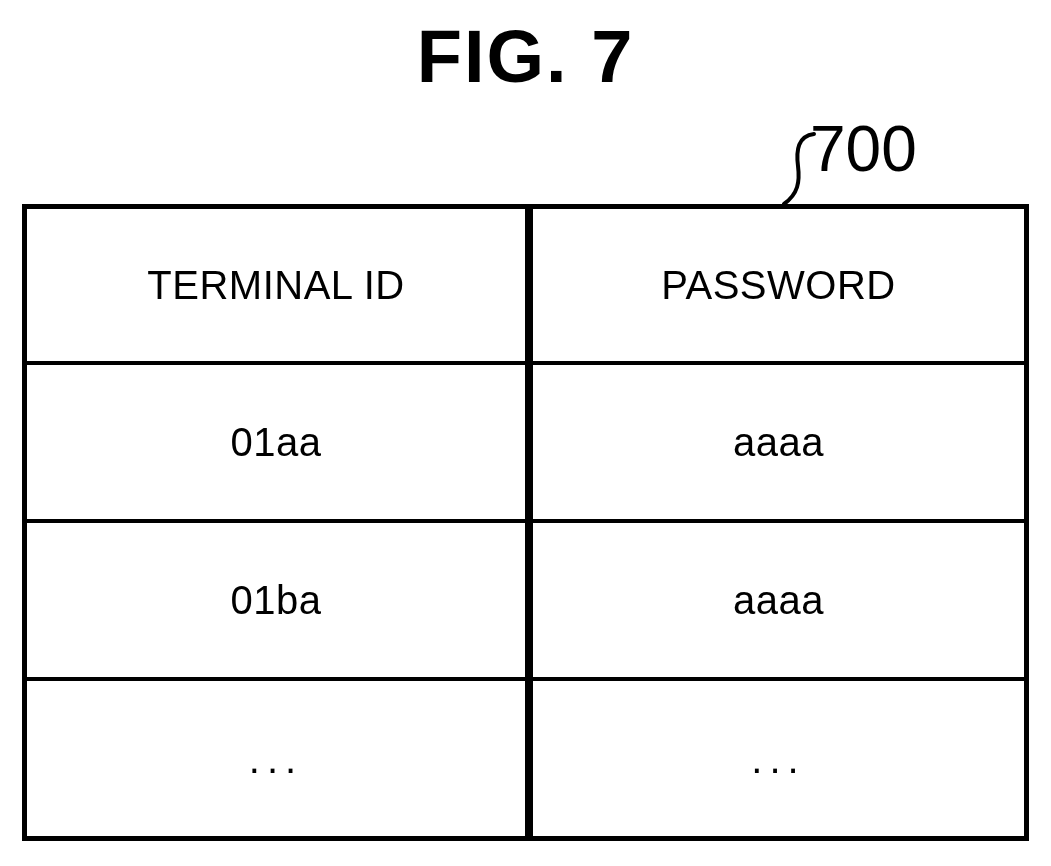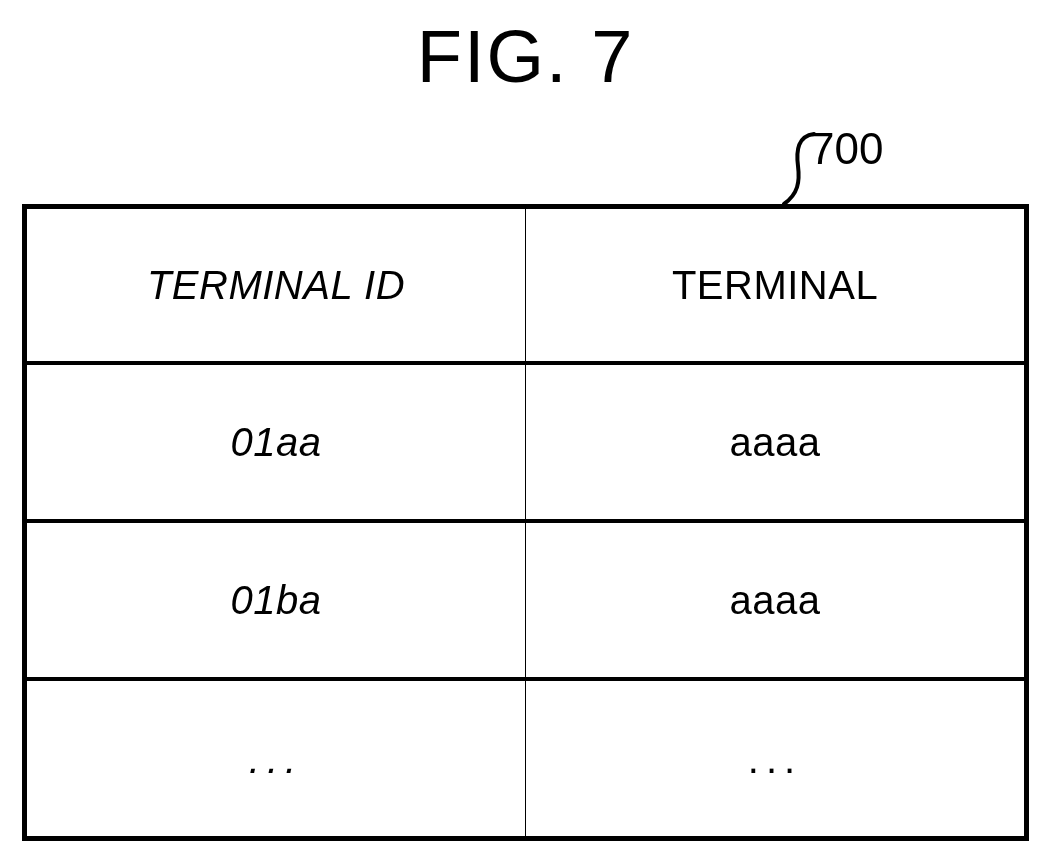--- a/index.html
+++ b/index.html
@@ -20,31 +20,31 @@
   #figure-title {
     position: absolute;
     left: 0;
     top: 14px;
     width: 1051px;
     text-align: center;
     font-family: "Liberation Sans", sans-serif;
     font-size: 74px;
     line-height: 86px;
     letter-spacing: 2px;
-    font-weight: 400;
+    font-weight: 700;
     color: #000000;
     white-space: pre;
   }
 
   
   #ref-number {
     position: absolute;
     left: 810px;
     top: 122px;
-    font-size: 44px;
+    font-size: 64px;
     line-height: 54px;
     font-weight: 400;
     letter-spacing: 0px;
     color: #000000;
     white-space: pre;
   }
   #ref-leader {
     position: absolute;
     left: 770px;
     top: 120px;
@@ -74,23 +74,22 @@
   #data-table td {
     border: 0;
     padding: 0;
     text-align: center;
     vertical-align: middle;
     color: #000000;
     white-space: pre;
   }
   
   #data-table td.col-left {
-    border-right: 1px solid #000000;
+    border-right: 8px solid #000000;
     width: 498px;
-    font-style: italic;
   }
   
   #data-table tr.rule > td {
     border-bottom: 4px solid #000000;
   }
 
   .header-cell {
     font-size: 40px;
     line-height: 46px;
     letter-spacing: 0.5px;
@@ -120,21 +119,21 @@
 
 <svg id="ref-leader" viewBox="0 0 60 92" width="60" height="92" aria-hidden="true">
   <path d="M 44 14 C 28 16, 26 30, 28 46 C 30 62, 28 74, 14 84" fill="none" stroke="#000000" stroke-width="4" stroke-linecap="round"></path>
 </svg>
 
 <div id="data-table">
   <table>
     <tbody>
       <tr class="row-header rule">
         <td class="col-left header-cell">TERMINAL ID</td>
-        <td class="header-cell">TERMINAL</td>
+        <td class="header-cell">PASSWORD</td>
       </tr>
 
       <tr class="row-data rule">
         <td class="col-left data-cell">01aa</td>
         <td class="data-cell">aaaa</td>
       </tr>
 
 
       <tr class="row-data rule">
         <td class="col-left data-cell">01ba</td>

